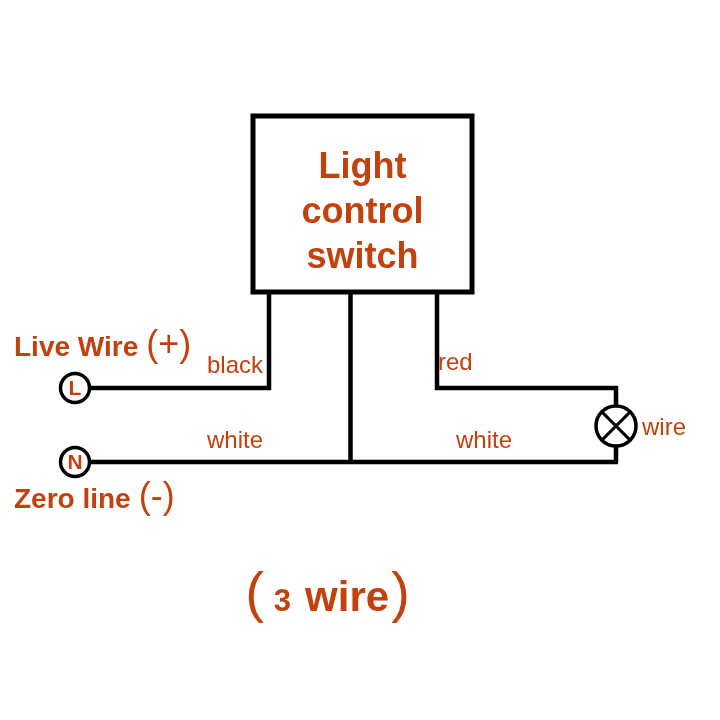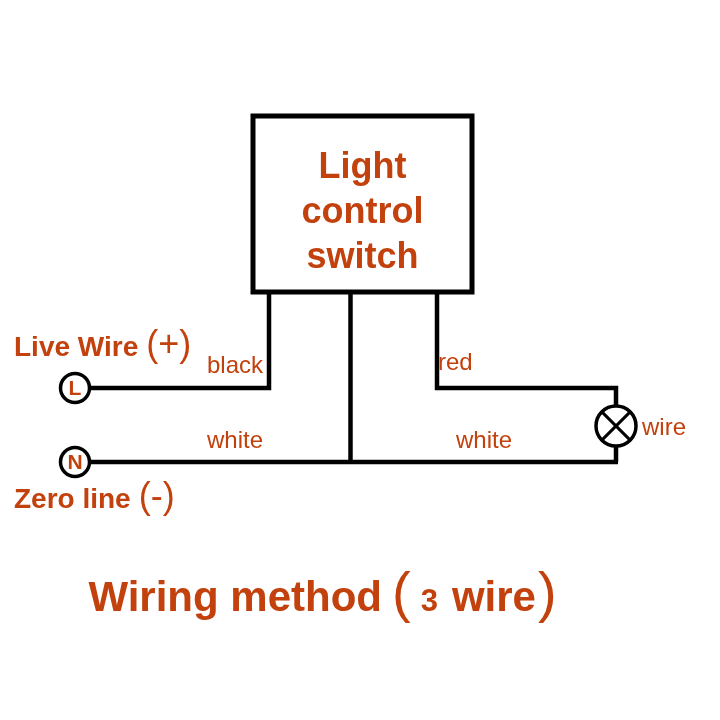--- a/index.html
+++ b/index.html
@@ -135,20 +135,19 @@
   <div class="abs terminal-letter" style="left:60px; top:447px;">N</div>
 
   <div class="abs wire-label" style="right:457px; top:353px;">black</div>
   <div class="abs wire-label" style="left:438px; top:350px;">red</div>
   <div class="abs wire-label" style="right:457px; top:428px;">white</div>
   <div class="abs wire-label" style="left:456px; top:428px;">white</div>
 
   <div class="abs wire-label" style="left:642px; top:415px;">wire</div>
 
   <div class="abs title">
-    <span class="t-main">Wiring method</span>
     <span class="t-paren t-open">(</span>
     <span class="t-count">3</span>
     <span class="t-main t-unit">wire</span>
     <span class="t-paren t-close">)</span>
   </div>
 
 </div>
 
 </body></html>

